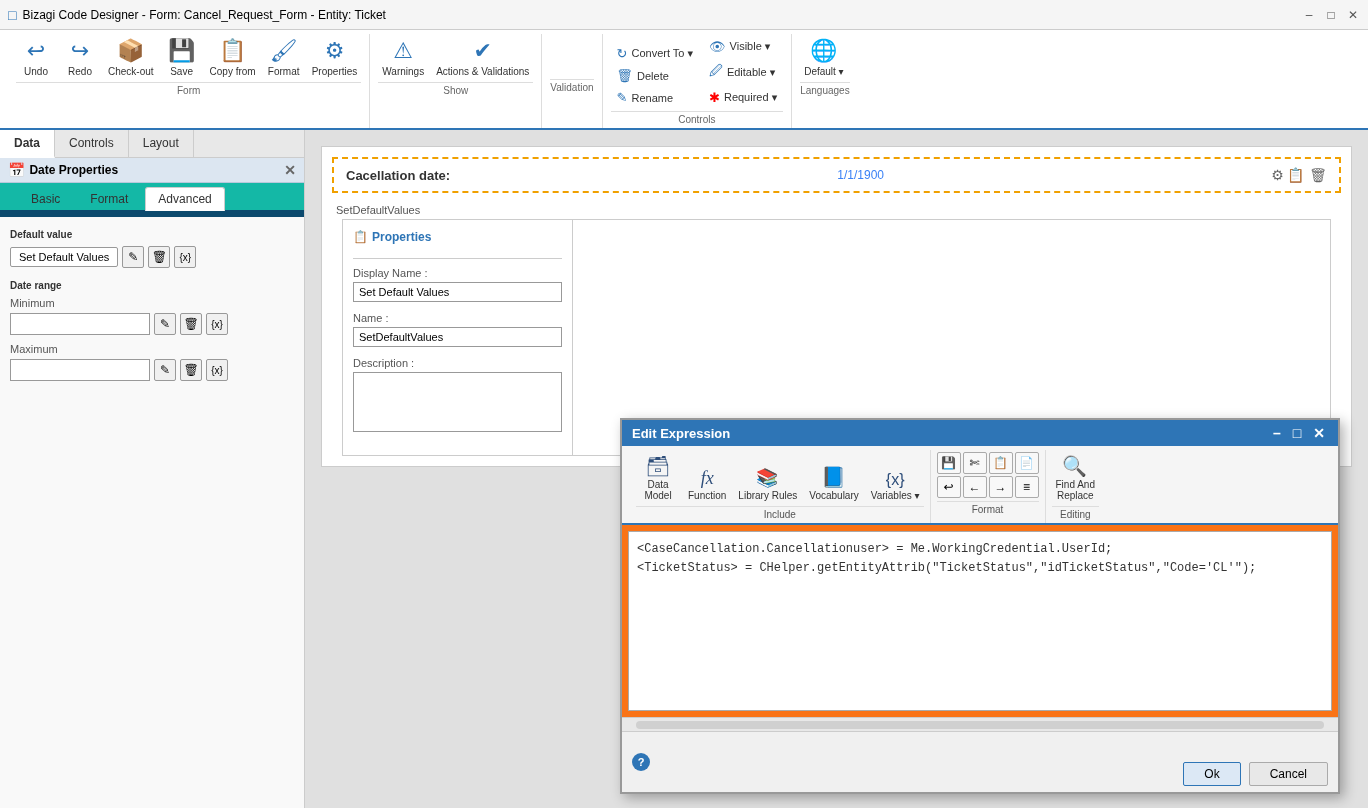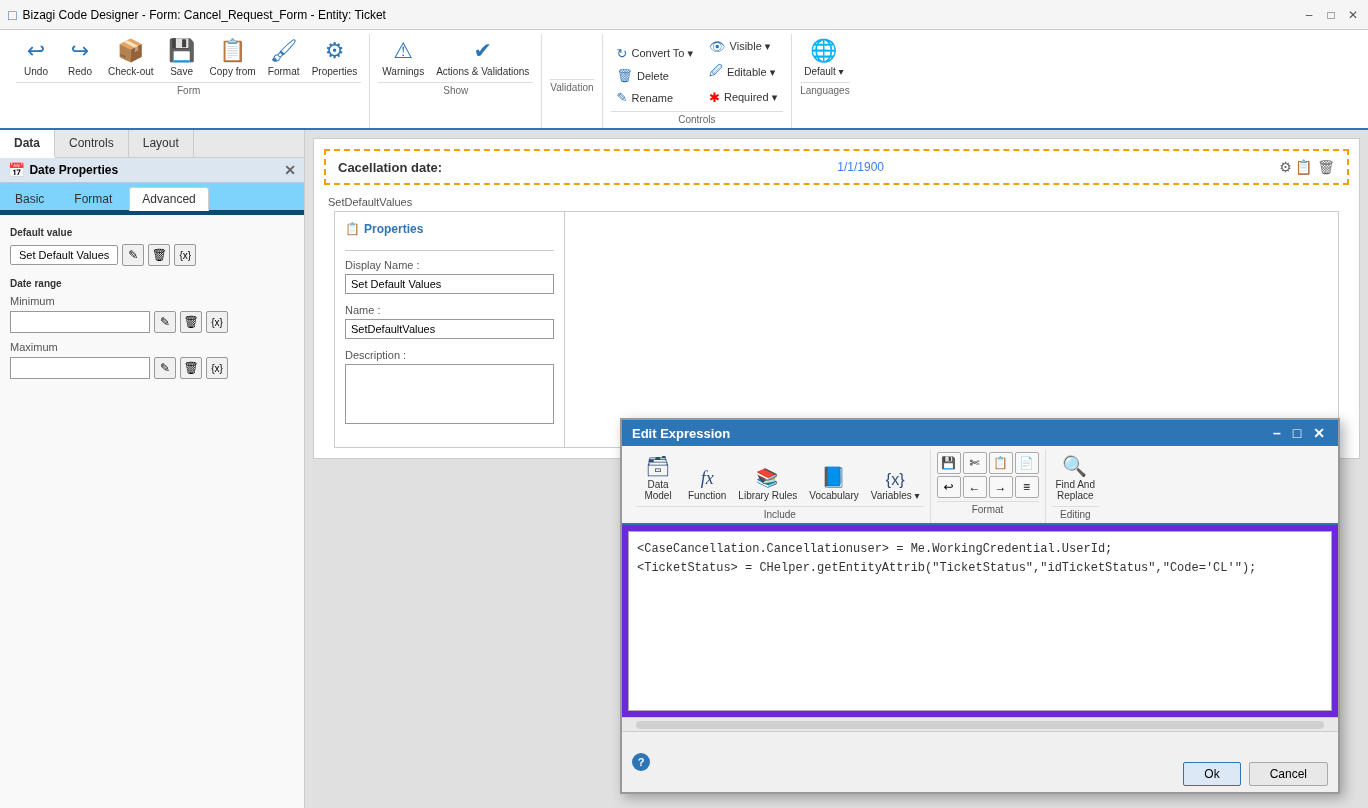--- a/index.html
+++ b/index.html
@@ -86,21 +86,21 @@
       justify-content: space-between;
       background: #dce6f1;
       padding: 4px 8px;
       font-size: 12px;
       font-weight: bold;
       border-bottom: 1px solid #b8c9dc;
     }
     .date-props-icon { color: #2e75b6; font-size: 14px; margin-right: 4px; }
     .date-props-close { cursor: pointer; color: #666; font-size: 14px; }
 
-    .props-inner-tabs { display: flex; background: #7dd3fc; border-bottom: 5px solid #0c4a6e; padding-top: 4px; }
+    .props-inner-tabs { display: flex; background: #14b8a6; border-bottom: 7px solid #0c4a6e; padding-top: 4px; padding-left: 16px; }
     .props-inner-tab {
       padding: 4px 12px;
       font-size: 12px;
       cursor: pointer;
       border: 1px solid transparent;
       border-bottom: none;
       margin: 0 2px;
       border-radius: 3px 3px 0 0;
       color: #333;
     }
@@ -133,21 +133,21 @@
       font-size: 11px;
       padding: 2px 4px;
       width: 140px;
     }
 
     
     .content-area { flex: 1; background: #e0e0e0; position: relative; overflow: hidden; }
 
     
     .form-design {
-      margin: 8px;
+      margin: 16px;
       background: #fff;
       border: 1px solid #ccc;
       padding: 10px;
       min-height: 250px;
     }
     .form-field-row {
       border: 2px dashed #f0a000;
       padding: 8px 12px;
       margin-bottom: 8px;
       display: flex;
@@ -222,21 +222,21 @@
     .dialog-overlay {
       position: fixed;
       top: 0; left: 0; right: 0; bottom: 0;
       z-index: 100;
       pointer-events: none;
     }
     .edit-expr-dialog {
       position: absolute;
       top: 418px; left: 620px;
       width: 720px;
-      background: #6d28d9;
+      background: #f97316;
       border: 2px solid #999;
       box-shadow: 4px 4px 12px rgba(0,0,0,0.3);
       pointer-events: all;
     }
     .dialog-titlebar {
       background: #2e75b6;
       color: white;
       padding: 5px 10px;
       display: flex;
       align-items: center;

